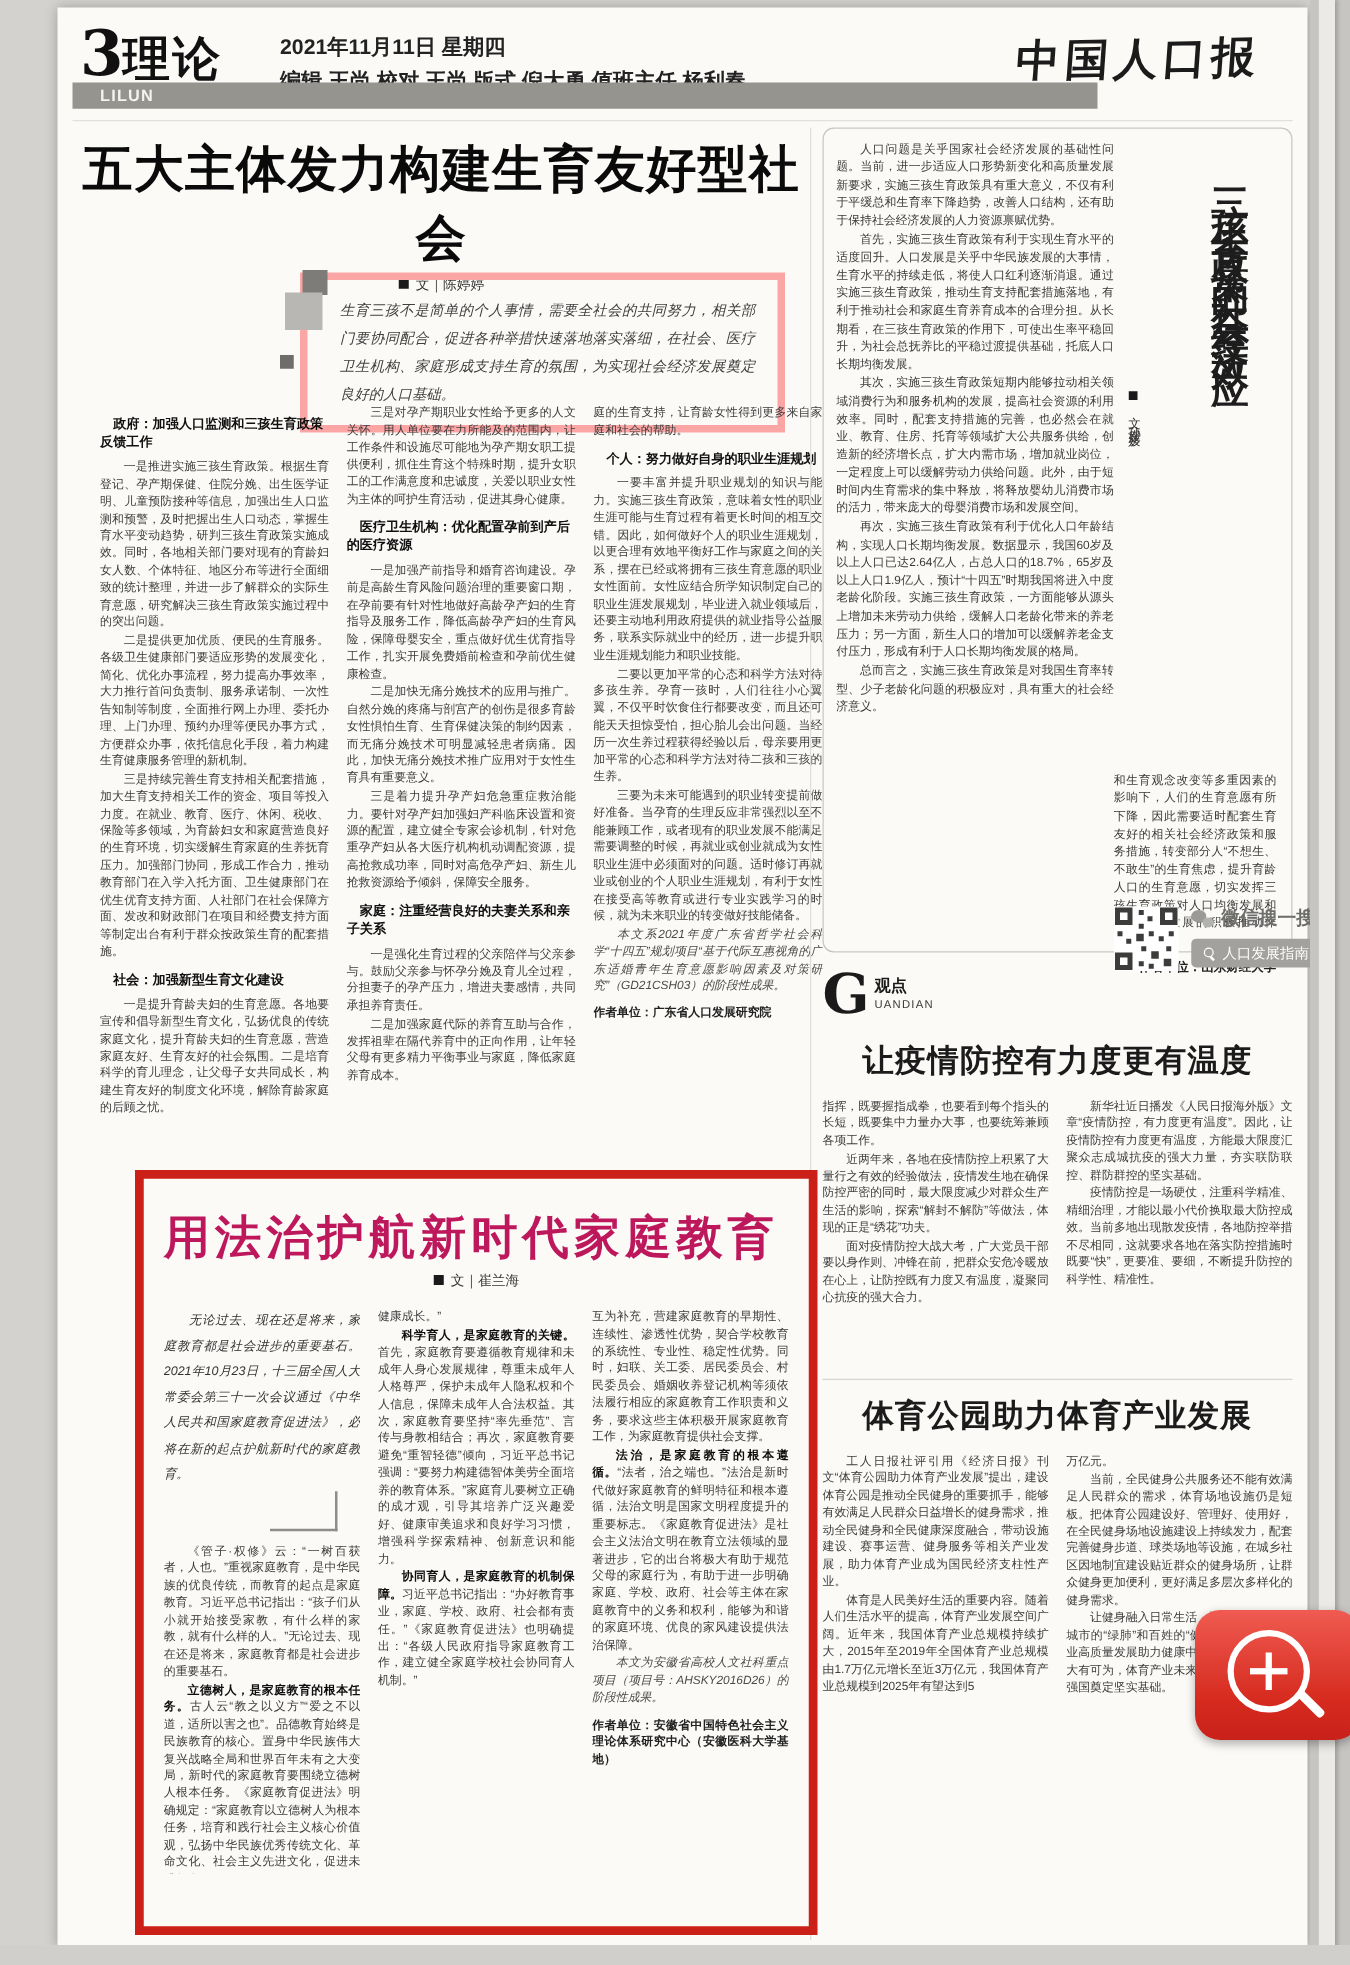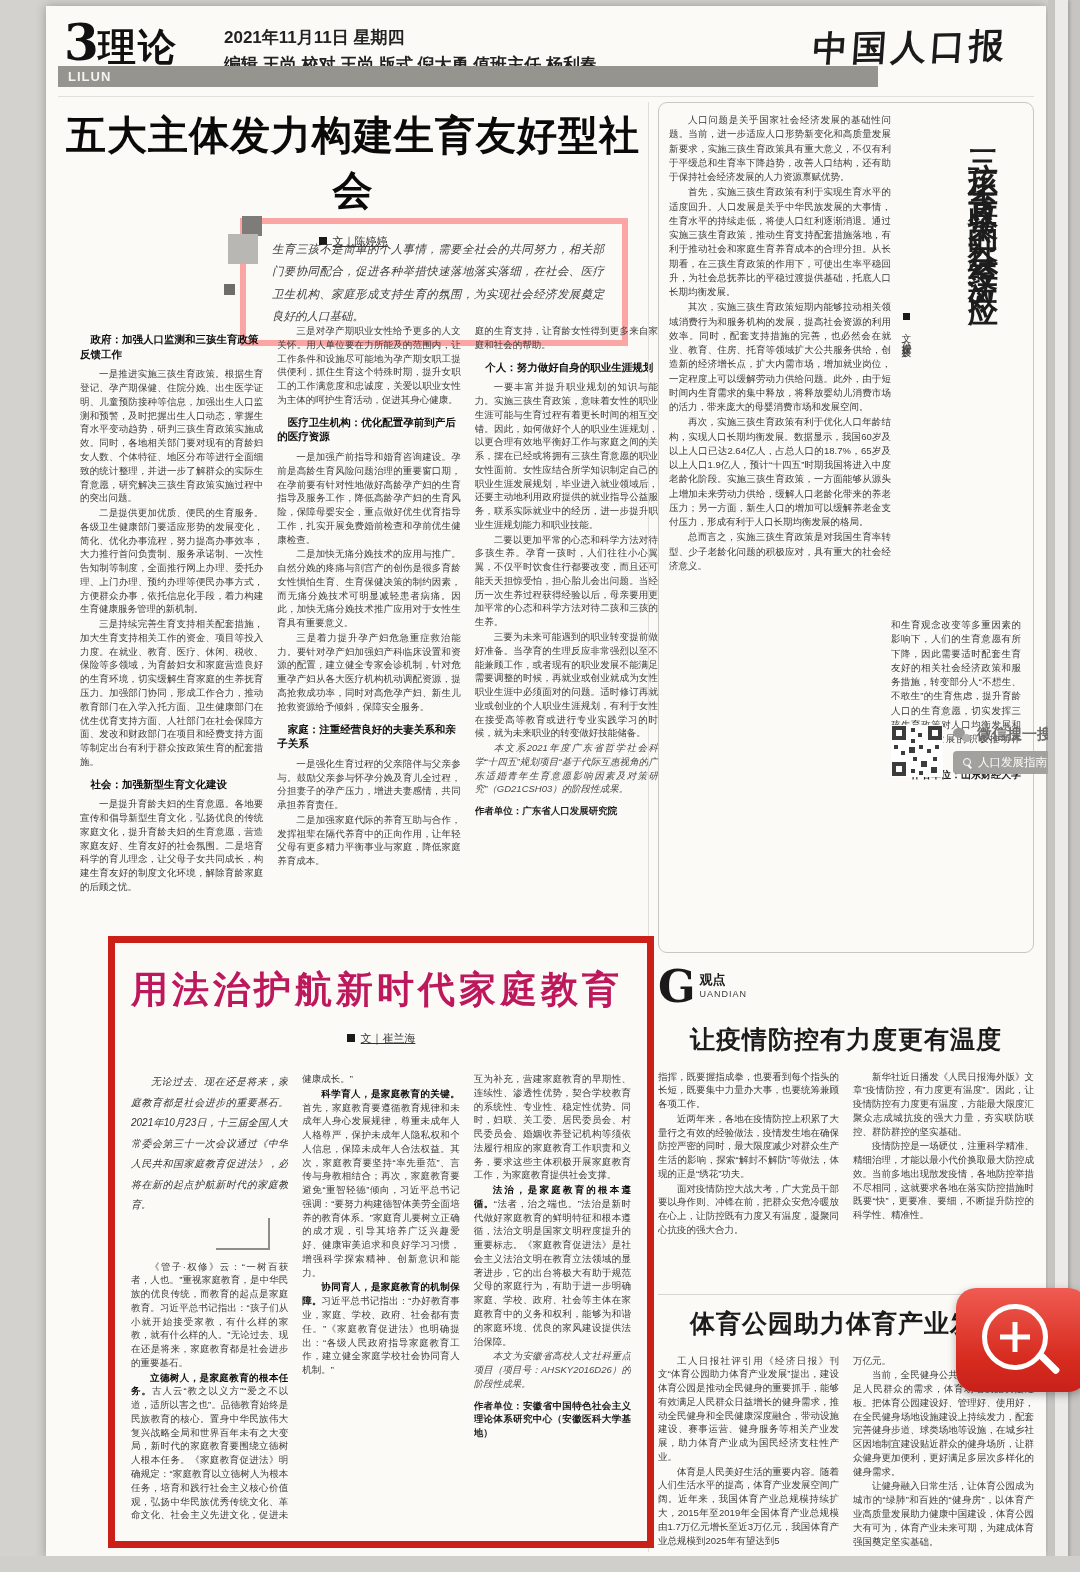--- a/index.html
+++ b/index.html
@@ -6,54 +6,54 @@
   body{width:1080px;height:1572px;position:relative;overflow:hidden;
        background:#d3d2cf;font-family:"Liberation Sans",sans-serif;color:#3a3a3a;}
   .page{position:absolute;left:46px;top:6px;width:1000px;height:1552px;
         background:#fbfaf7;box-shadow:0 0 10px rgba(0,0,0,.28);}
   
   .pageno{position:absolute;left:18px;top:12px;font-family:"DejaVu Serif",serif;
           font-weight:bold;font-size:50px;line-height:1;color:#111;}
   .secname{position:absolute;left:52px;top:16px;font-weight:900;font-size:38px;color:#111;letter-spacing:2px;}
   .dateline{position:absolute;left:178px;top:18px;font-size:17px;color:#222;line-height:1.6;font-weight:bold;}
   .lilunbar{position:absolute;left:12px;top:60px;width:820px;height:21px;background:#96948f;
-            color:#f4f3f0;font-weight:bold;font-size:13px;line-height:21px;padding-left:10px;
+            color:#f4f3f0;font-weight:bold;font-size:13px;line-height:21px;padding-left:22px;
             letter-spacing:1px;box-sizing:border-box;}
   .masthead{position:absolute;right:38px;top:18px;font-family:"DejaVu Serif",serif;
             font-weight:bold;font-size:35px;color:#1b1b1b;letter-spacing:4px;
             transform:skewX(-5deg) rotate(-1deg);}
   .hline{position:absolute;left:12px;top:90px;width:976px;height:1px;background:#e2e0dc;}
   
   .cols{display:flex;gap:14px;}
   .col{flex:1;overflow:hidden;font-size:9.5px;line-height:1.45;color:#3c3c3c;}
   .blk{margin:0 0 1px;text-indent:2em;text-align:justify;}
   .blk.p0{text-indent:0;}
   .blk.h{font-weight:bold;text-indent:1em;text-align:left;font-size:10.5px;color:#101010;margin:8px 0 6px;line-height:1.4;}
   .blk.i{font-style:italic;color:#4a4a4a;}
   .blk.a{text-indent:0;margin-top:8px;font-weight:bold;color:#222;}
   .blk.pb b{color:#0e0e0e;}
   .blk.intro{font-style:italic;font-size:10px;line-height:2.05;color:#333;text-indent:2em;margin-bottom:2px;}
   .blk.mark{width:52px;height:30px;border-right:2px solid #8f8d89;border-bottom:2px solid #8f8d89;
             margin:2px 18px 10px auto;text-indent:0;}
   
   .leadzone{position:absolute;left:18px;top:96px;width:578px;height:840px;}
   .lead-hl{font-size:40px;font-weight:900;color:#0a0a0a;text-align:center;letter-spacing:1px;margin-top:6px;}
-  .byline{text-align:center;font-size:11px;color:#333;margin-top:16px;text-decoration:underline;}
+  .byline{text-align:center;font-size:11px;color:#333;margin-top:2px;}
   .byline .sq{display:inline-block;width:8px;height:8px;background:#1a1a1a;margin-right:6px;}
   .abstract{position:absolute;left:176px;top:116px;width:388px;border:6px solid #fca5a5;
             padding:14px 18px 12px 26px;font-style:italic;font-size:11.5px;line-height:1.95;
             color:#3f3f3f;box-sizing:border-box;text-align:justify;}
   .sq1,.sq2,.sq3{position:absolute;background:#9a9894;}
   .sq1{left:-4px;top:-8px;width:20px;height:20px;background:#7e7c78;}
   .sq2{left:-18px;top:10px;width:30px;height:30px;background:#b9b7b3;}
   .sq3{left:-22px;top:60px;width:11px;height:11px;background:#6f6d69;}
   .lead-cols{position:absolute;left:16px;top:222px;width:578px;height:612px;}
   
   .rightzone{position:absolute;left:602px;top:96px;width:386px;height:1450px;border-left:1px solid #e0ded9;padding-left:9px;box-sizing:border-box;}
-  .box3{border:1px solid #c9c7c2;border-radius:9px;height:851px;padding:10px 8px 8px 10px;box-sizing:border-box;display:flex;position:relative;}
+  .box3{border:1px solid #c9c7c2;border-radius:9px;height:660px;padding:10px 8px 8px 10px;box-sizing:border-box;display:flex;position:relative;}
   .box3 .tcol{width:222px;overflow:hidden;font-size:9.5px;line-height:1.5;}
   .vertarea{flex:1;position:relative;}
   .vtitle{position:absolute;right:22px;top:14px;height:478px;writing-mode:vertical-rl;
           font-size:30px;font-weight:600;letter-spacing:12px;color:#1d1d1d;}
   .vbyline{position:absolute;left:8px;top:200px;writing-mode:vertical-rl;font-size:10px;color:#333;letter-spacing:3px;}
   .vbyline .sq{display:inline-block;width:7px;height:7px;background:#1a1a1a;margin-bottom:5px;}
   .undertext{position:absolute;left:0;right:4px;top:505px;font-size:9.5px;line-height:1.5;}
   .r-author{text-align:right;font-weight:bold;font-size:10px;color:#222;margin-top:6px;}
   .wxrow{position:absolute;left:0;right:4px;top:612px;display:flex;align-items:flex-start;gap:10px;}
   .qr{width:52px;height:52px;flex:none;}
@@ -76,21 +76,21 @@
   .glogo .gcn{font-size:13px;font-weight:bold;color:#1a1a1a;}
   .glogo .gen{font-size:9px;letter-spacing:1px;color:#3a3a3a;}
   .gtitle{text-align:center;font-size:25px;font-weight:700;color:#1b1b1b;margin:16px 0 14px;letter-spacing:1px;}
   .gtitle2{margin-top:6px;}
   .gcols{height:214px;}
   .gcols2{height:292px;}
   
   .redbox{position:absolute;left:62px;top:930px;width:546px;height:612px;border:7px solid #cb2017;
           box-sizing:border-box;background:#fbfaf7;padding:14px 16px 8px;}
   .red-hl{font-size:37px;font-weight:700;color:#be185d;text-align:left;letter-spacing:4px;margin-top:8px;}
-  .red-cols{margin-top:26px;height:452px;}
+  .red-cols{margin-top:15px;height:452px;}
   
   .edge{position:absolute;left:1048px;top:0;width:32px;height:1572px;background:#c6c5c2;}
   .edge .strip{position:absolute;left:7px;top:0;width:13px;height:1572px;background:#eceae6;box-shadow:2px 0 3px rgba(0,0,0,.18);}
   .bottombar{position:absolute;left:0;top:1556px;width:1080px;height:16px;background:#d0cfcc;}
   .zoombtn{position:absolute;left:956px;top:1288px;width:132px;height:104px;border-radius:20px;
            background:linear-gradient(180deg,#f05b51 0%,#d62a1e 70%,#c8211a 100%);
            box-shadow:0 3px 8px rgba(0,0,0,.3);z-index:40;cursor:pointer;}
   .zoomglyph{position:absolute;left:26px;top:16px;width:56px;height:56px;border:5px solid #fff;border-radius:50%;}
   .zoomglyph:before{content:"";position:absolute;left:50%;top:50%;width:30px;height:5px;background:#fff;transform:translate(-50%,-50%);}
   .zoomglyph:after{content:"";position:absolute;left:50%;top:50%;width:5px;height:30px;background:#fff;transform:translate(-50%,-50%);}

